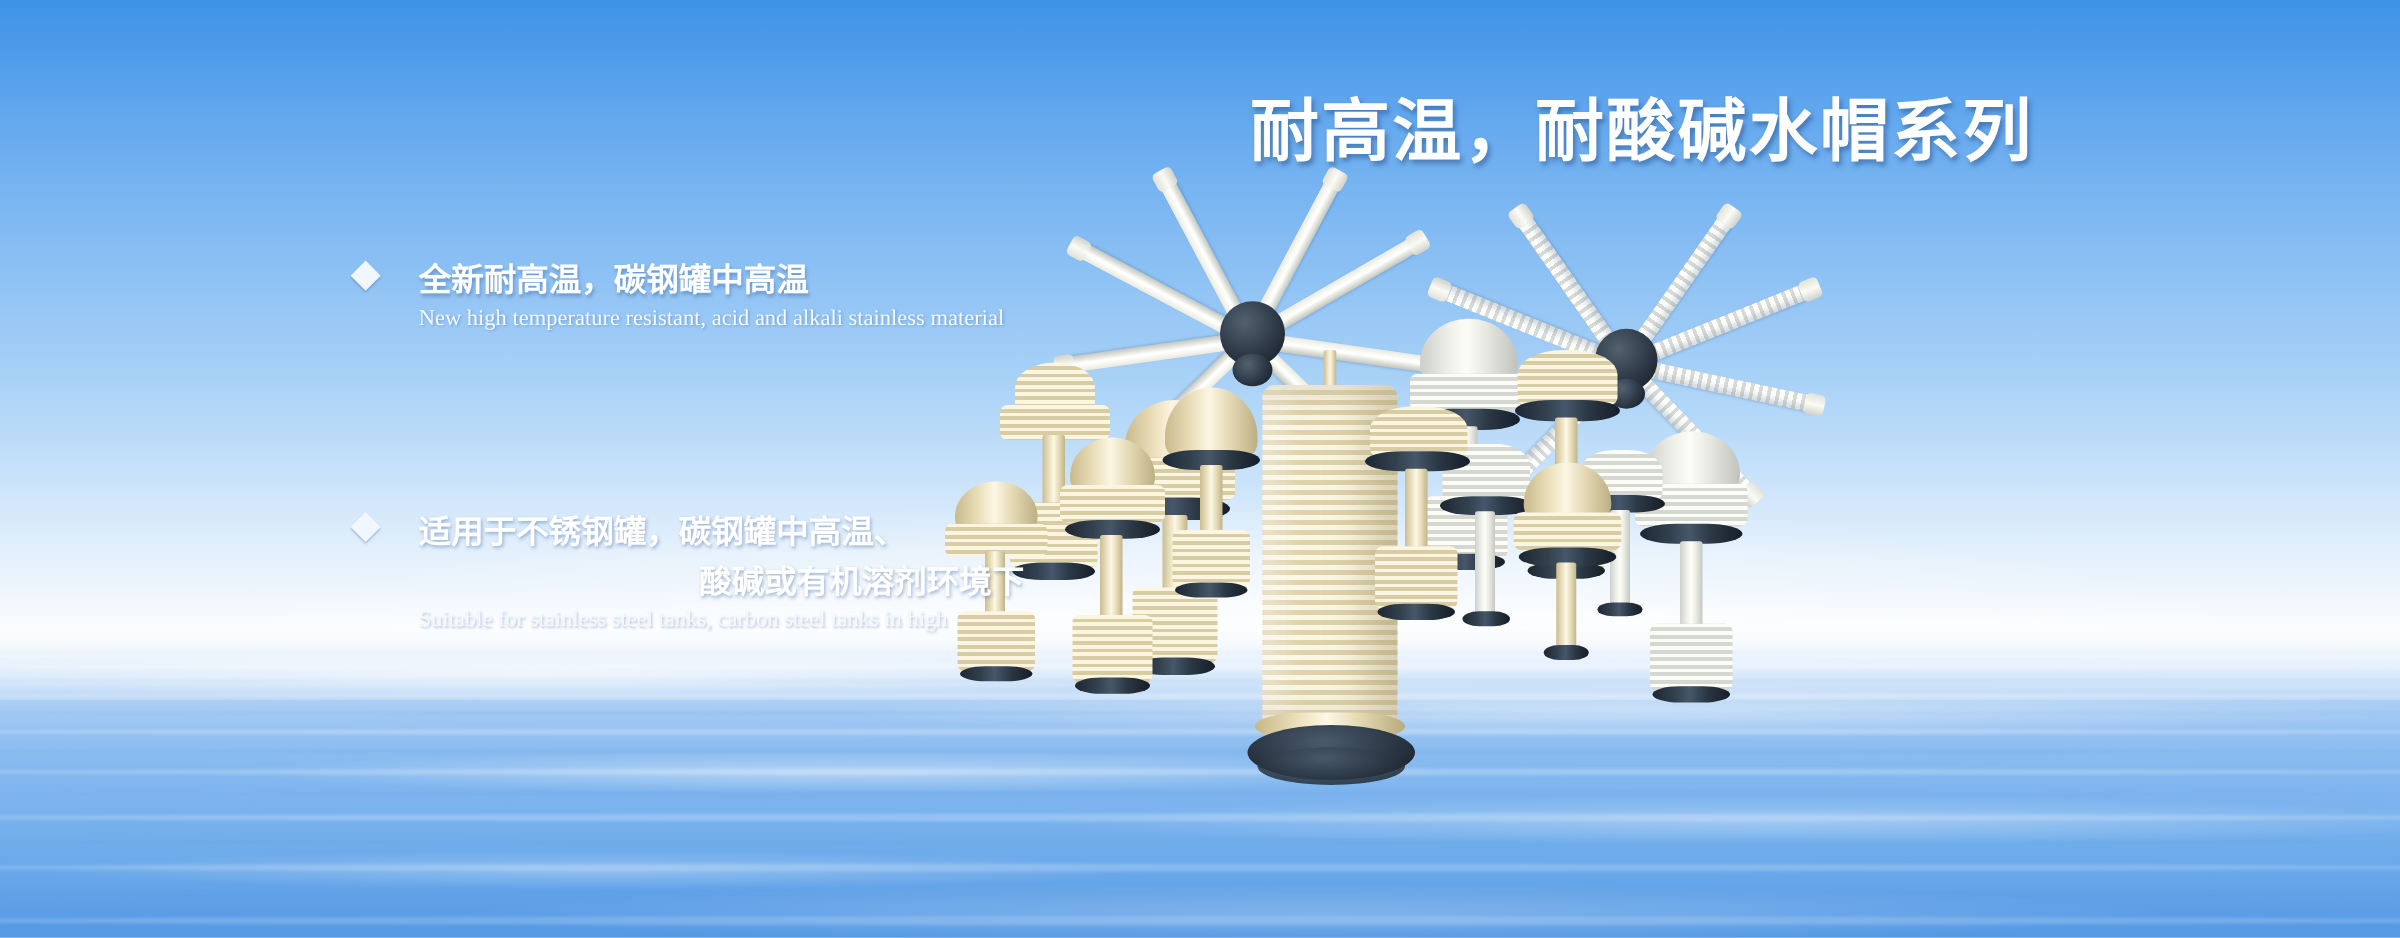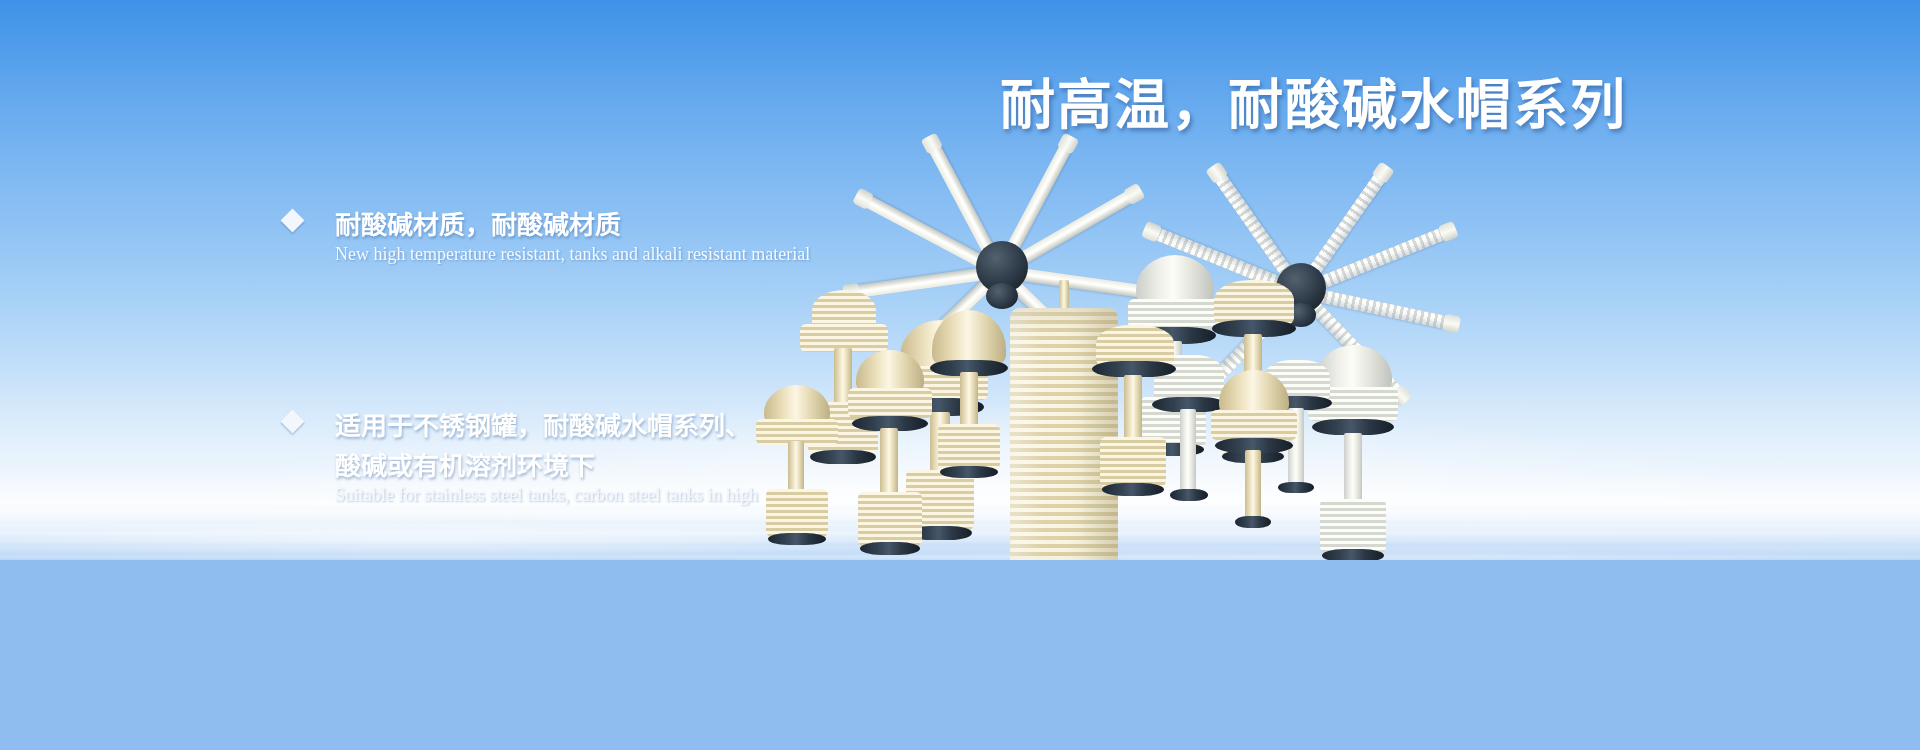--- a/index.html
+++ b/index.html
@@ -2,21 +2,21 @@
 <html lang="zh-CN"><head>
 <meta charset="utf-8">
 <title>Product Banner</title>
 <style>
   html,body{margin:0;padding:0;}
   body{
     width:1920px;height:750px;overflow:hidden;
     font-family:"Liberation Sans","DejaVu Sans",sans-serif;
     background:#8fbdf0;
   }
-  .banner{position:relative;width:1920px;height:560px;overflow:hidden;text-decoration:underline;}
+  .banner{position:relative;width:1920px;height:750px;overflow:hidden;text-decoration:underline;}
 
   
   .sky{
     position:absolute;left:0;top:0;width:1920px;height:520px;
     background:linear-gradient(to bottom,
       #3e93e8 0%,
       #4e9bea 8%,
       #63a8ee 18%,
       #79b5f1 30%,
       #8dc1f4 42%,
@@ -366,26 +366,26 @@
     </div>
 
   </div>
 
   <div class="headline">耐高温，耐酸碱水帽系列</div>
 
   <div class="bullets">
 
     <div class="bullet b1">
       <span class="diamond"></span>
-      <div class="bullet-cn">耐酸碱材质，耐酸碱材质</div>
-      <div class="bullet-en">New high temperature resistant, tanks and alkali resistant material</div>
+      <div class="bullet-cn">全新耐高温，碳钢罐中高温</div>
+      <div class="bullet-en">New high temperature resistant, acid and alkali stainless material</div>
     </div>
 
     <div class="bullet b2">
       <span class="diamond"></span>
-      <div class="bullet-cn">适用于不锈钢罐，耐酸碱水帽系列、</div>
-      <div class="bullet-cn" style="margin-left:51px;">酸碱或有机溶剂环境下</div>
+      <div class="bullet-cn">适用于不锈钢罐，碳钢罐中高温、</div>
+      <div class="bullet-cn" style="margin-left:51px;text-align:center;">酸碱或有机溶剂环境下</div>
       <div class="bullet-en">Suitable for stainless steel tanks, carbon steel tanks in high</div>
     </div>
 
   </div>
 
 </div>
 
 </body></html>

